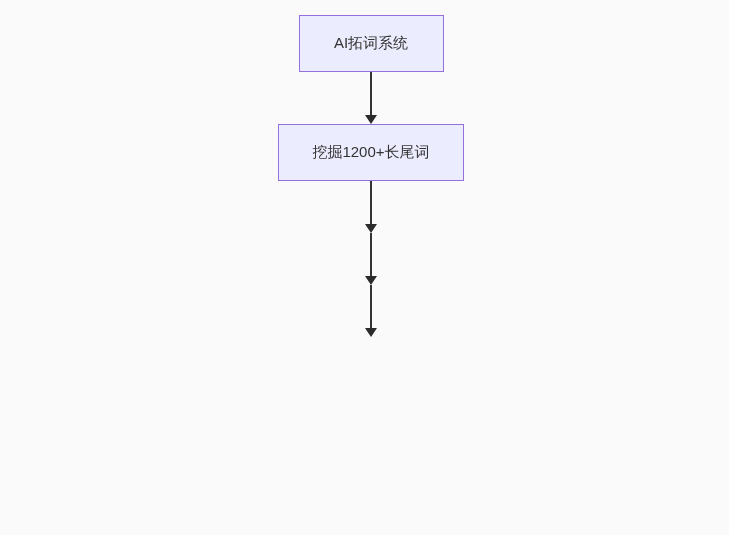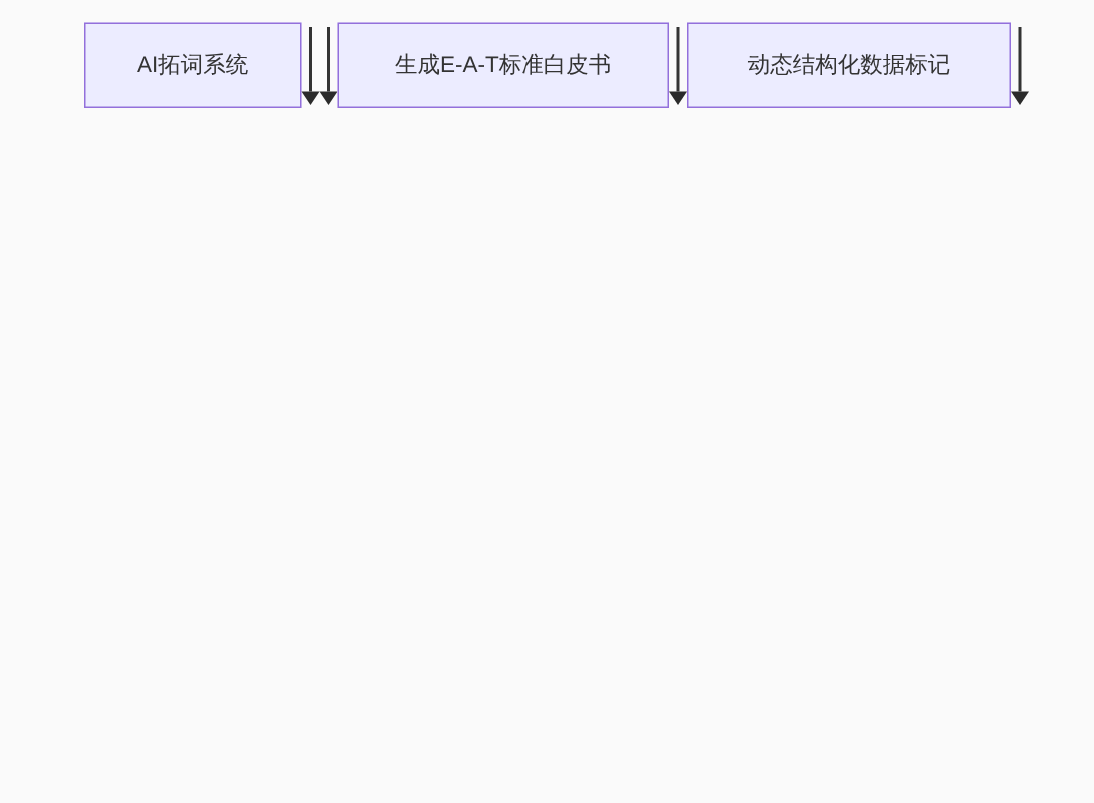--- a/index.html
+++ b/index.html
@@ -13,21 +13,21 @@
     overflow: hidden;
     position: relative;
     font-family: "Liberation Sans", "DejaVu Sans", sans-serif;
   }
   .flowchart {
     position: absolute;
     top: 15px;
     left: 371px;
     transform: translateX(-50%);
     display: flex;
-    flex-direction: row;
+    flex-direction: column;
     align-items: center;
   }
   .node {
     box-sizing: border-box;
     height: 57px;
     background: #ECECFF;
     border: 1px solid #9370DB;
     display: flex;
     align-items: center;
     justify-content: center;
@@ -67,38 +67,35 @@
 
   <div class="node node-1">
     <span>AI拓词系统</span>
   </div>
 
   <div class="arrow">
     <div class="arrow-line"></div>
     <div class="arrow-head"></div>
   </div>
 
-
-  <div class="arrow">
-    <div class="arrow-line"></div>
-    <div class="arrow-head"></div>
-  </div>
-
-  <div class="node node-3">
-    <span>生成E-A-T标准白皮书</span>
+  <div class="node node-2">
+    <span>挖掘1200+长尾词</span>
   </div>
 
   <div class="arrow">
     <div class="arrow-line"></div>
     <div class="arrow-head"></div>
   </div>
 
-  <div class="node node-4">
-    <span>动态结构化数据标记</span>
+
+  <div class="arrow">
+    <div class="arrow-line"></div>
+    <div class="arrow-head"></div>
   </div>
+
 
   <div class="arrow">
     <div class="arrow-line"></div>
     <div class="arrow-head"></div>
   </div>
 
 
 </div>
 
 </body></html>

